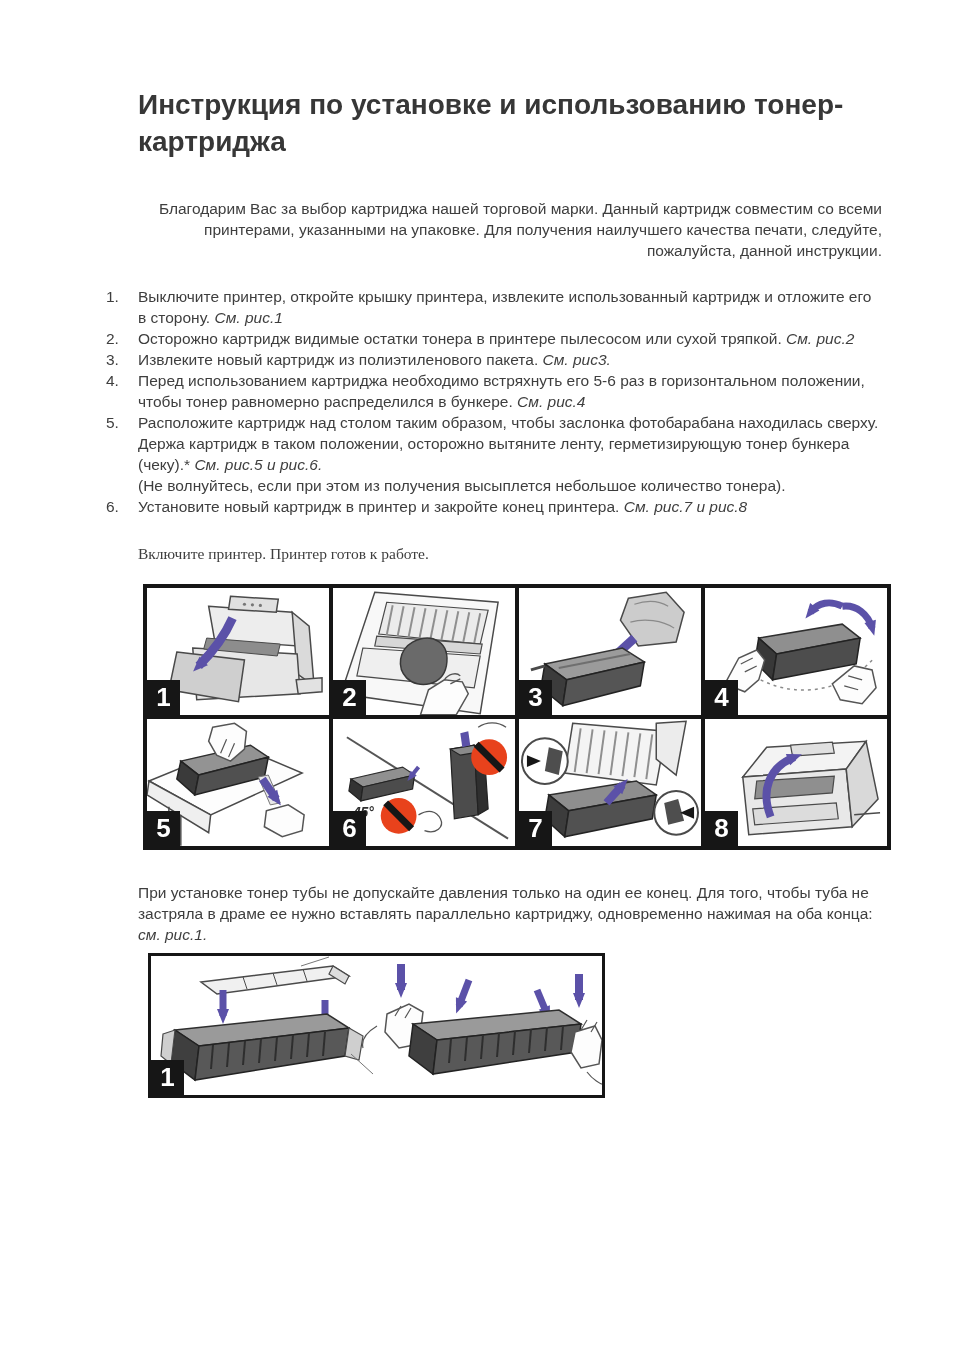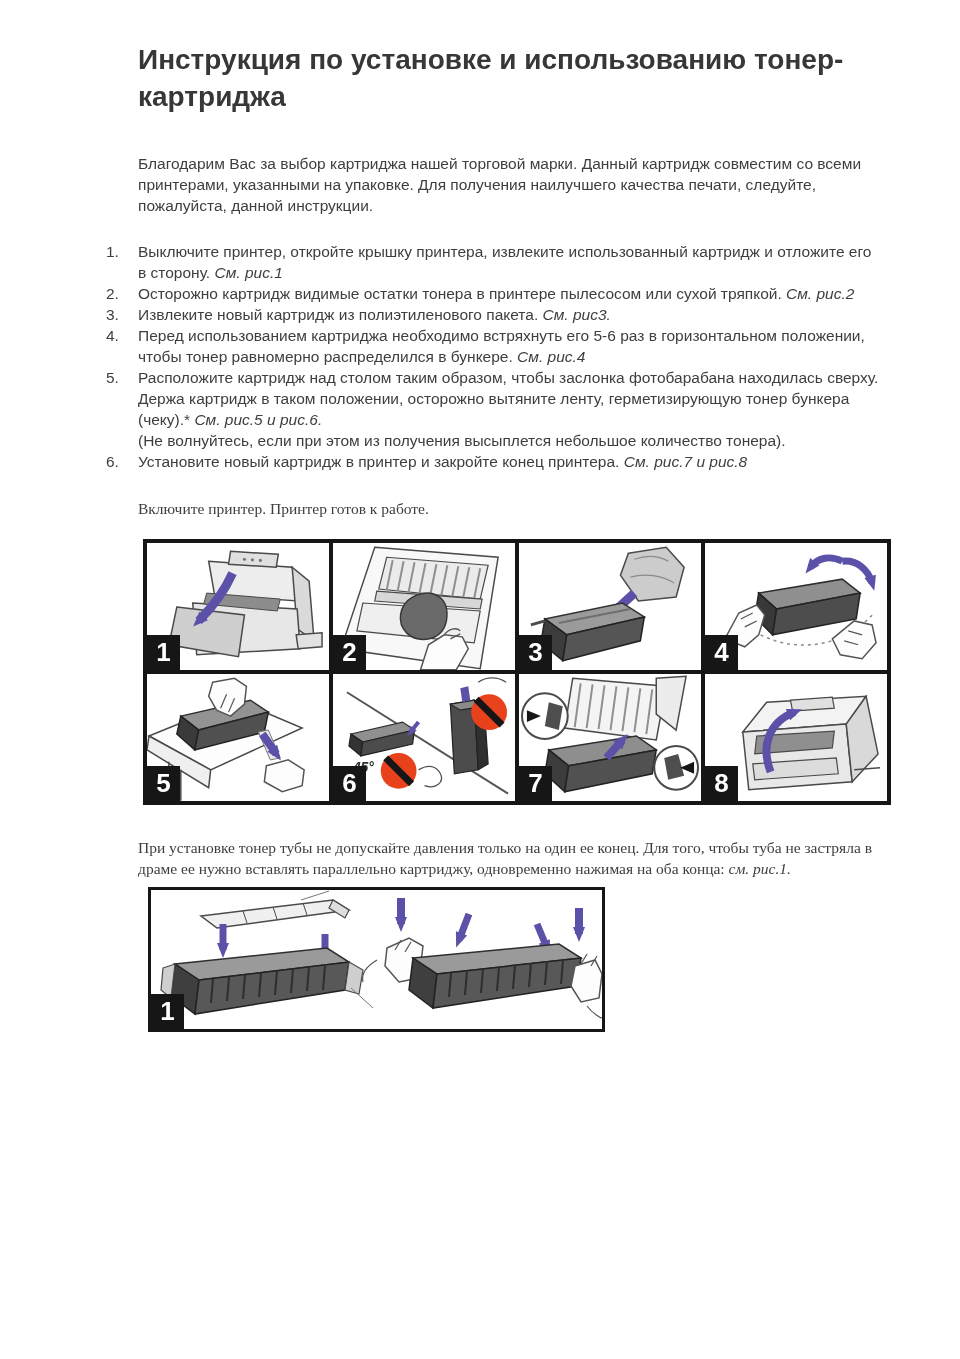--- a/index.html
+++ b/index.html
@@ -13,24 +13,24 @@
     overflow:hidden;
   }
   .content{margin-left:138px;width:744px;}
   h1{
     font-size:28px;
     line-height:37px;
     font-weight:bold;
     color:#373737;
     margin:0;
   }
-  .h1-first{padding-top:41px;}
+  .h1-first{padding-top:86px;}
   .h2{margin-top:24px;}
   p{font-size:15.5px;line-height:21px;margin:0;}
-  .intro{margin-top:38px;}
+  .intro{margin-top:38px;text-align:right;}
   .steps{margin-top:25px;margin-left:-32px;font-size:15.5px;line-height:21px;}
   .step{position:relative;padding-left:32px;}
   .step .num{position:absolute;left:0;top:0;}
   .ref{font-style:italic;text-align:center;}
   .after{display:block;}
   .ready{margin-top:26px;font-family:Liberation Serif, serif;}
   .figgrid{
     margin-top:20px;
     margin-left:5px;
     width:748px;
@@ -55,21 +55,21 @@
     width:33px;height:35px;
     background:#161616;
     color:#ffffff;
     font-weight:bold;
     font-size:26px;
     display:flex;
     align-items:center;
     justify-content:center;
     z-index:3;
   }
-  .para2{margin-top:32px;font-family:Liberation Serif, serif;}
+  .para2{margin-top:32px;}
   .fig2{
     position:relative;
     margin-top:8px;
     margin-left:10px;
     width:451px;
     height:139px;
     border:3px solid #161616;
     background:#ffffff;
     overflow:hidden;
   }

